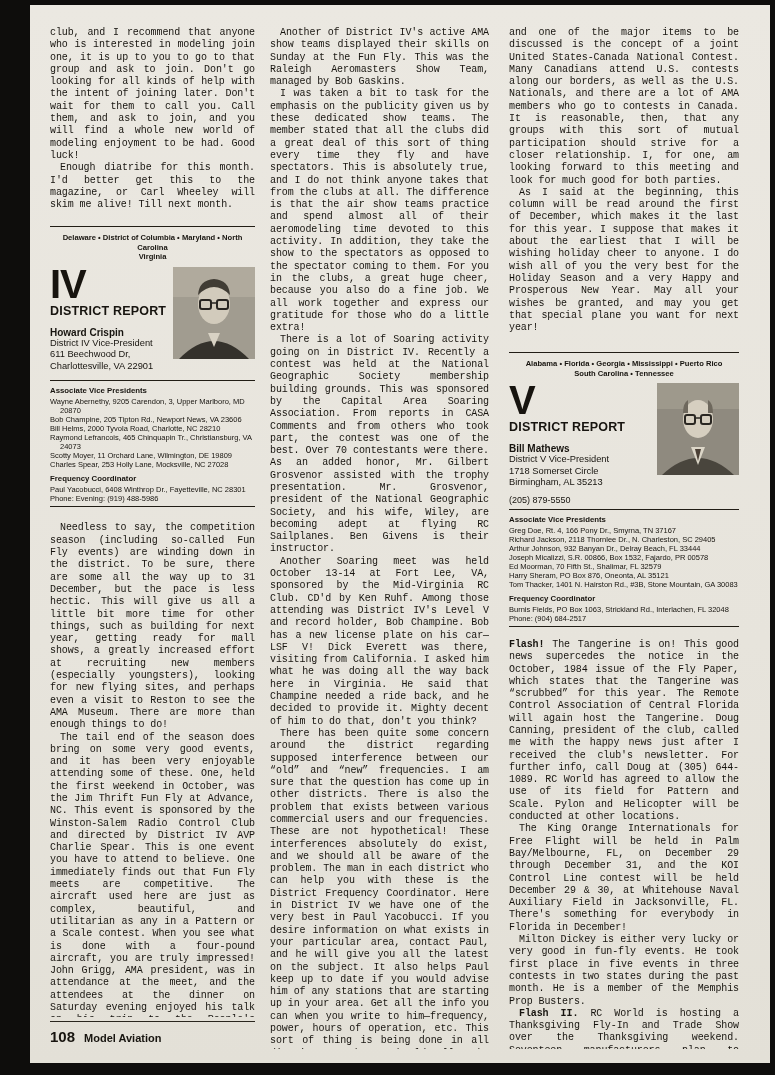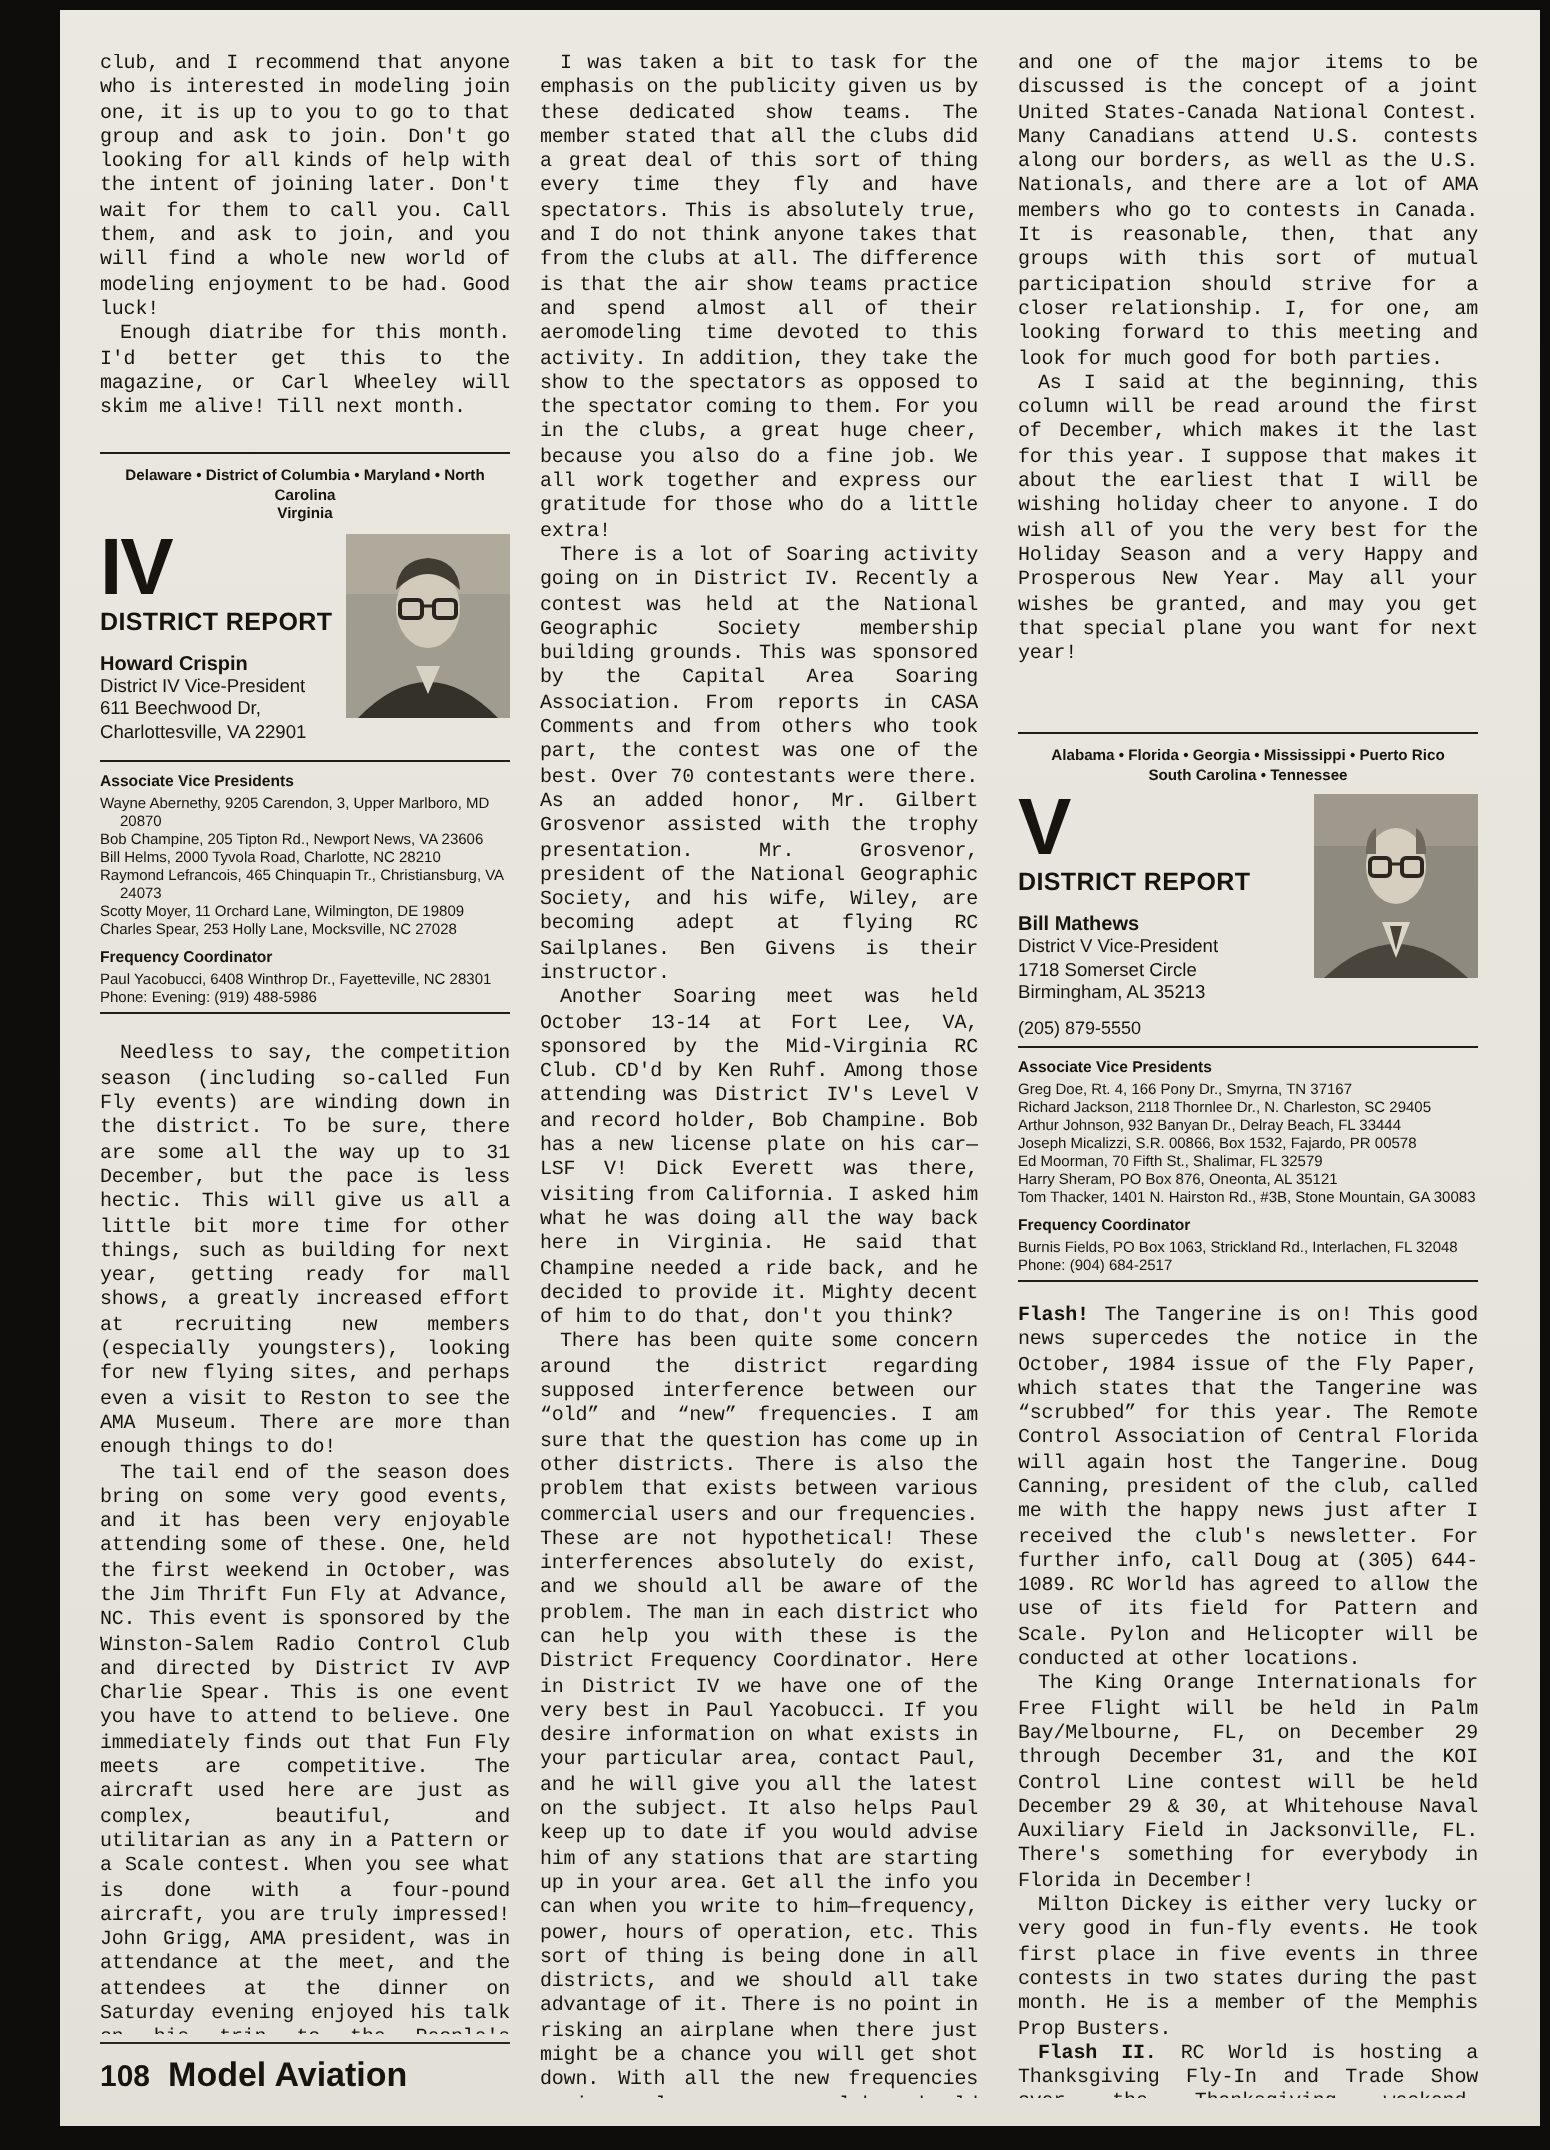--- a/index.html
+++ b/index.html
@@ -40,25 +40,25 @@
   .avp-heading { font-size:7.8px; font-weight:bold; margin:5px 0 2px; }
   .avp { font-size:7.5px; line-height:9px; padding-left:10px; text-indent:-10px; }
 
   .footer {
     position:absolute; left:20px; top:1016px; width:205px;
     font-family:"Liberation Sans", sans-serif;
     border-top:1px solid #2a261e; padding-top:6px;
     display:flex; align-items:baseline; gap:9px;
   }
   .footer .pg-num { font-size:15px; font-weight:bold;text-align:center; }
-  .footer .mag { font-size:17px; font-weight:bold; }
+  .footer .mag { font-size:11px; font-weight:bold; }
 
   .mt-sm { margin-top:12px; }
   .mt-md { margin-top:15px; }
-  .mt-lg { margin-top:32px; }
+  .mt-lg { margin-top:18px; }
 </style>
 </head>
 <body>
 
 <div class="page">
 
   <div class="col body-text" id="col1">
     <p class="noindent">club, and I recommend that anyone who is interested in modeling join one, it is up to you to go to that group and ask to join. Don't go looking for all kinds of help with the intent of joining later. Don't wait for them to call you. Call them, and ask to join, and you will find a whole new world of modeling enjoyment to be had. Good luck!</p>
     <p>Enough diatribe for this month. I'd better get this to the magazine, or Carl Wheeley will skim me alive! Till next month.</p>
 
@@ -107,20 +107,21 @@
       <div class="rule"></div>
     </div>
 
     <div class="mt-md">
       <p>Needless to say, the competition season (including so-called Fun Fly events) are winding down in the district. To be sure, there are some all the way up to 31 December, but the pace is less hectic. This will give us all a little bit more time for other things, such as building for next year, getting ready for mall shows, a greatly increased effort at recruiting new members (especially youngsters), looking for new flying sites, and perhaps even a visit to Reston to see the AMA Museum. There are more than enough things to do!</p>
       <p>The tail end of the season does bring on some very good events, and it has been very enjoyable attending some of these. One, held the first weekend in October, was the Jim Thrift Fun Fly at Advance, NC. This event is sponsored by the Winston-Salem Radio Control Club and directed by District IV AVP Charlie Spear. This is one event you have to attend to believe. One immediately finds out that Fun Fly meets are competitive. The aircraft used here are just as complex, beautiful, and utilitarian as any in a Pattern or a Scale contest. When you see what is done with a four-pound aircraft, you are truly impressed! John Grigg, AMA president, was in attendance at the meet, and the attendees at the dinner on Saturday evening enjoyed his talk on his trip to the People's Republic of China earlier this year. Also attending was Raymond Lefrancois, AVP from southwestern Virginia. I should also mention that there were 110 contestants who, aside from numerous crashes, had a very exciting weekend. If any of you within reasonable range of this event believe that you are some sort of expert with a high-performance Fun Fly aircraft, consider this for next year—same time, same place!</p>
     </div>
   </div>
 
   <div class="col body-text" id="col2">
+    <p>Another of District IV's active AMA show teams displayed their skills on Sunday at the Fun Fly. This was the Raleigh Aeromasters Show Team, managed by Bob Gaskins.</p>
     <p>I was taken a bit to task for the emphasis on the publicity given us by these dedicated show teams. The member stated that all the clubs did a great deal of this sort of thing every time they fly and have spectators. This is absolutely true, and I do not think anyone takes that from the clubs at all. The difference is that the air show teams practice and spend almost all of their aeromodeling time devoted to this activity. In addition, they take the show to the spectators as opposed to the spectator coming to them. For you in the clubs, a great huge cheer, because you also do a fine job. We all work together and express our gratitude for those who do a little extra!</p>
     <p>There is a lot of Soaring activity going on in District IV. Recently a contest was held at the National Geographic Society membership building grounds. This was sponsored by the Capital Area Soaring Association. From reports in CASA Comments and from others who took part, the contest was one of the best. Over 70 contestants were there. As an added honor, Mr. Gilbert Grosvenor assisted with the trophy presentation. Mr. Grosvenor, president of the National Geographic Society, and his wife, Wiley, are becoming adept at flying RC Sailplanes. Ben Givens is their instructor.</p>
     <p>Another Soaring meet was held October 13-14 at Fort Lee, VA, sponsored by the Mid-Virginia RC Club. CD'd by Ken Ruhf. Among those attending was District IV's Level V and record holder, Bob Champine. Bob has a new license plate on his car—LSF V! Dick Everett was there, visiting from California. I asked him what he was doing all the way back here in Virginia. He said that Champine needed a ride back, and he decided to provide it. Mighty decent of him to do that, don't you think?</p>
     <p>There has been quite some concern around the district regarding supposed interference between our “old” and “new” frequencies. I am sure that the question has come up in other districts. There is also the problem that exists between various commercial users and our frequencies. These are not hypothetical! These interferences absolutely do exist, and we should all be aware of the problem. The man in each district who can help you with these is the District Frequency Coordinator. Here in District IV we have one of the very best in Paul Yacobucci. If you desire information on what exists in your particular area, contact Paul, and he will give you all the latest on the subject. It also helps Paul keep up to date if you would advise him of any stations that are starting up in your area. Get all the info you can when you write to him—frequency, power, hours of operation, etc. This sort of thing is being done in all districts, and we should all take advantage of it. There is no point in risking an airplane when there just might be a chance you will get shot down. With all the new frequencies coming along, your club should maintain a list of those frequencies that are risky. As new narrowband receivers come along, some of these problems will disappear. For now, the best bet is to play it safe and check it out before you buy.</p>
     <p>The upcoming Executive Council meeting is a joint meeting with our fellow modelers north of the border in Canada. This is a first,</p>
   </div>
 
   <div class="col body-text" id="col3">
     <p class="noindent">and one of the major items to be discussed is the concept of a joint United States-Canada National Contest. Many Canadians attend U.S. contests along our borders, as well as the U.S. Nationals, and there are a lot of AMA members who go to contests in Canada. It is reasonable, then, that any groups with this sort of mutual participation should strive for a closer relationship. I, for one, am looking forward to this meeting and look for much good for both parties.</p>
     <p>As I said at the beginning, this column will be read around the first of December, which makes it the last for this year. I suppose that makes it about the earliest that I will be wishing holiday cheer to anyone. I do wish all of you the very best for the Holiday Season and a very Happy and Prosperous New Year. May all your wishes be granted, and may you get that special plane you want for next year!</p>

